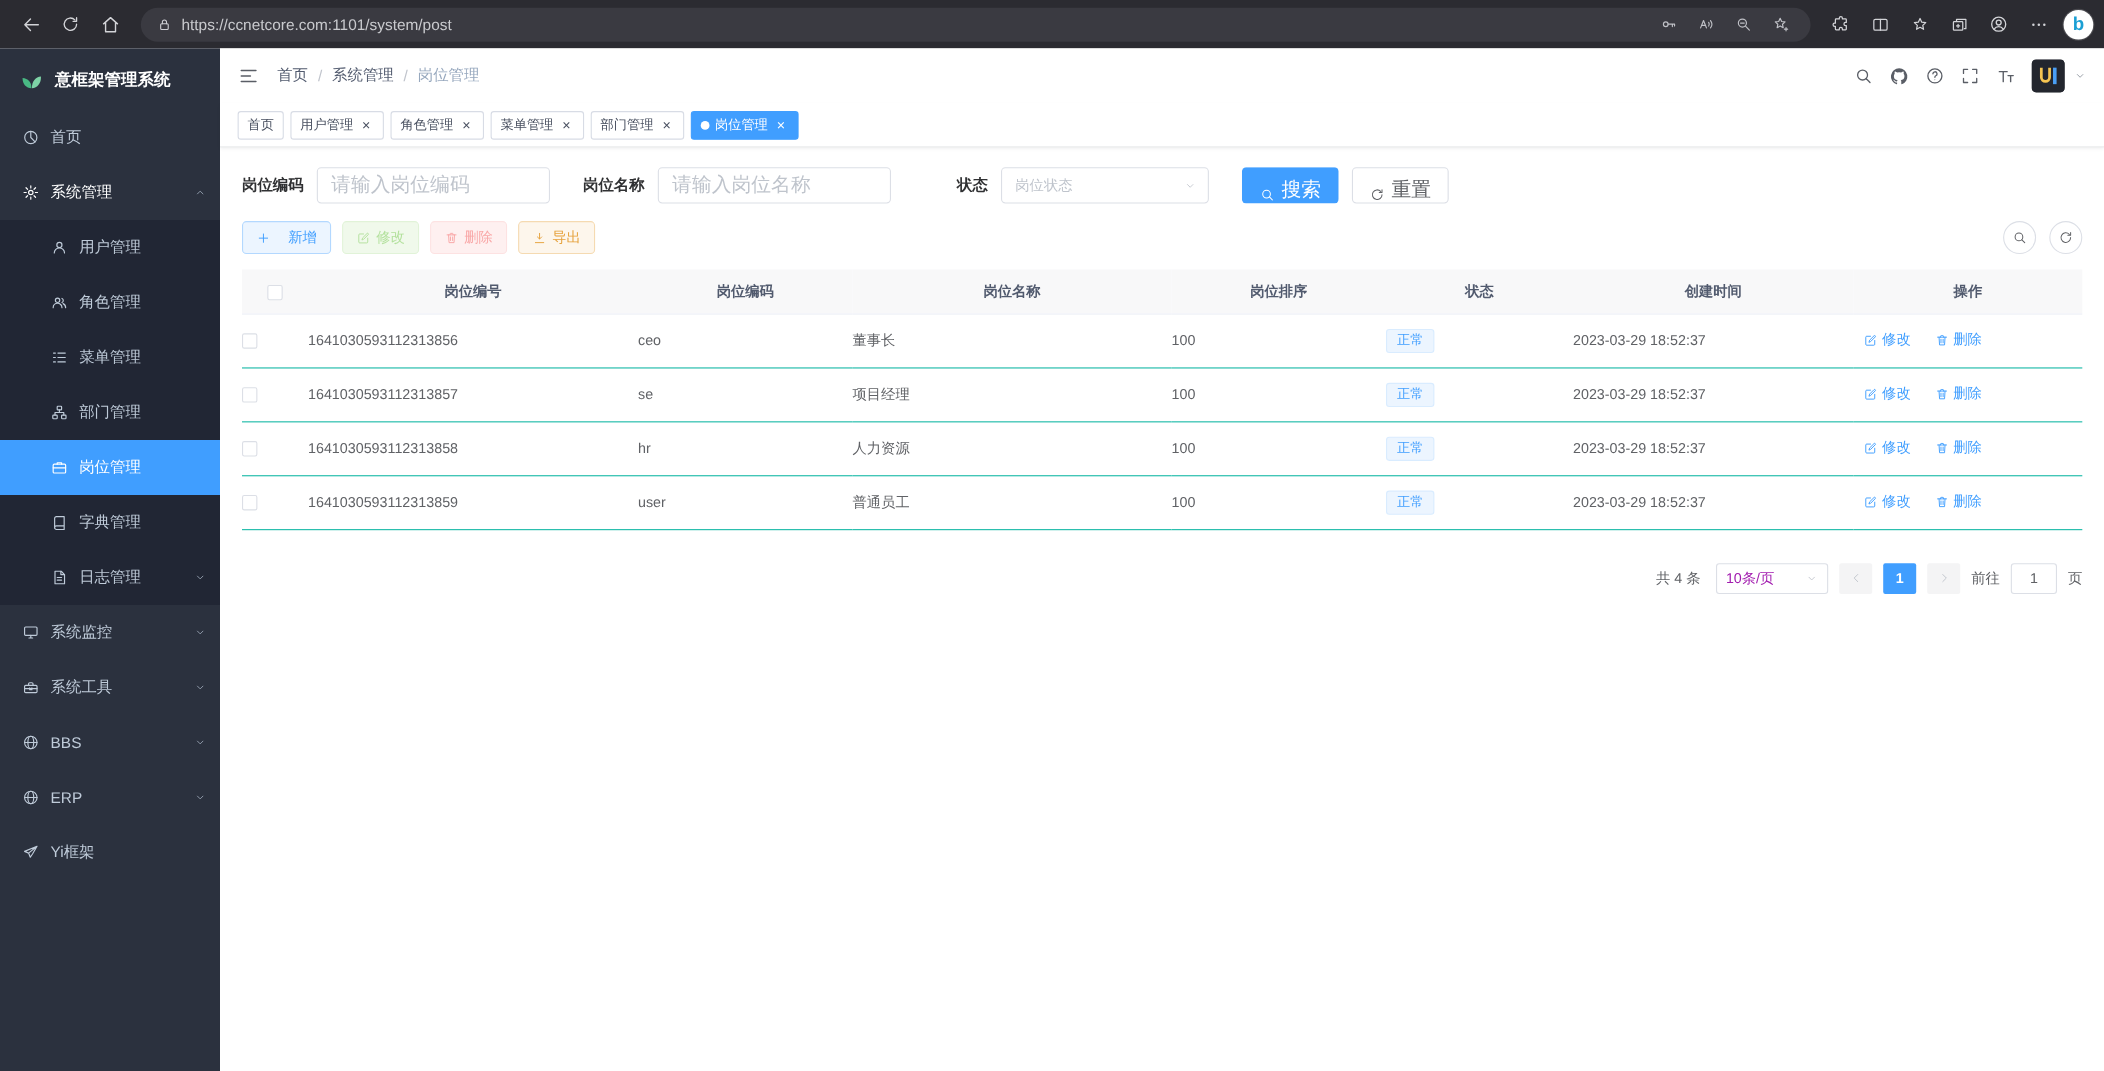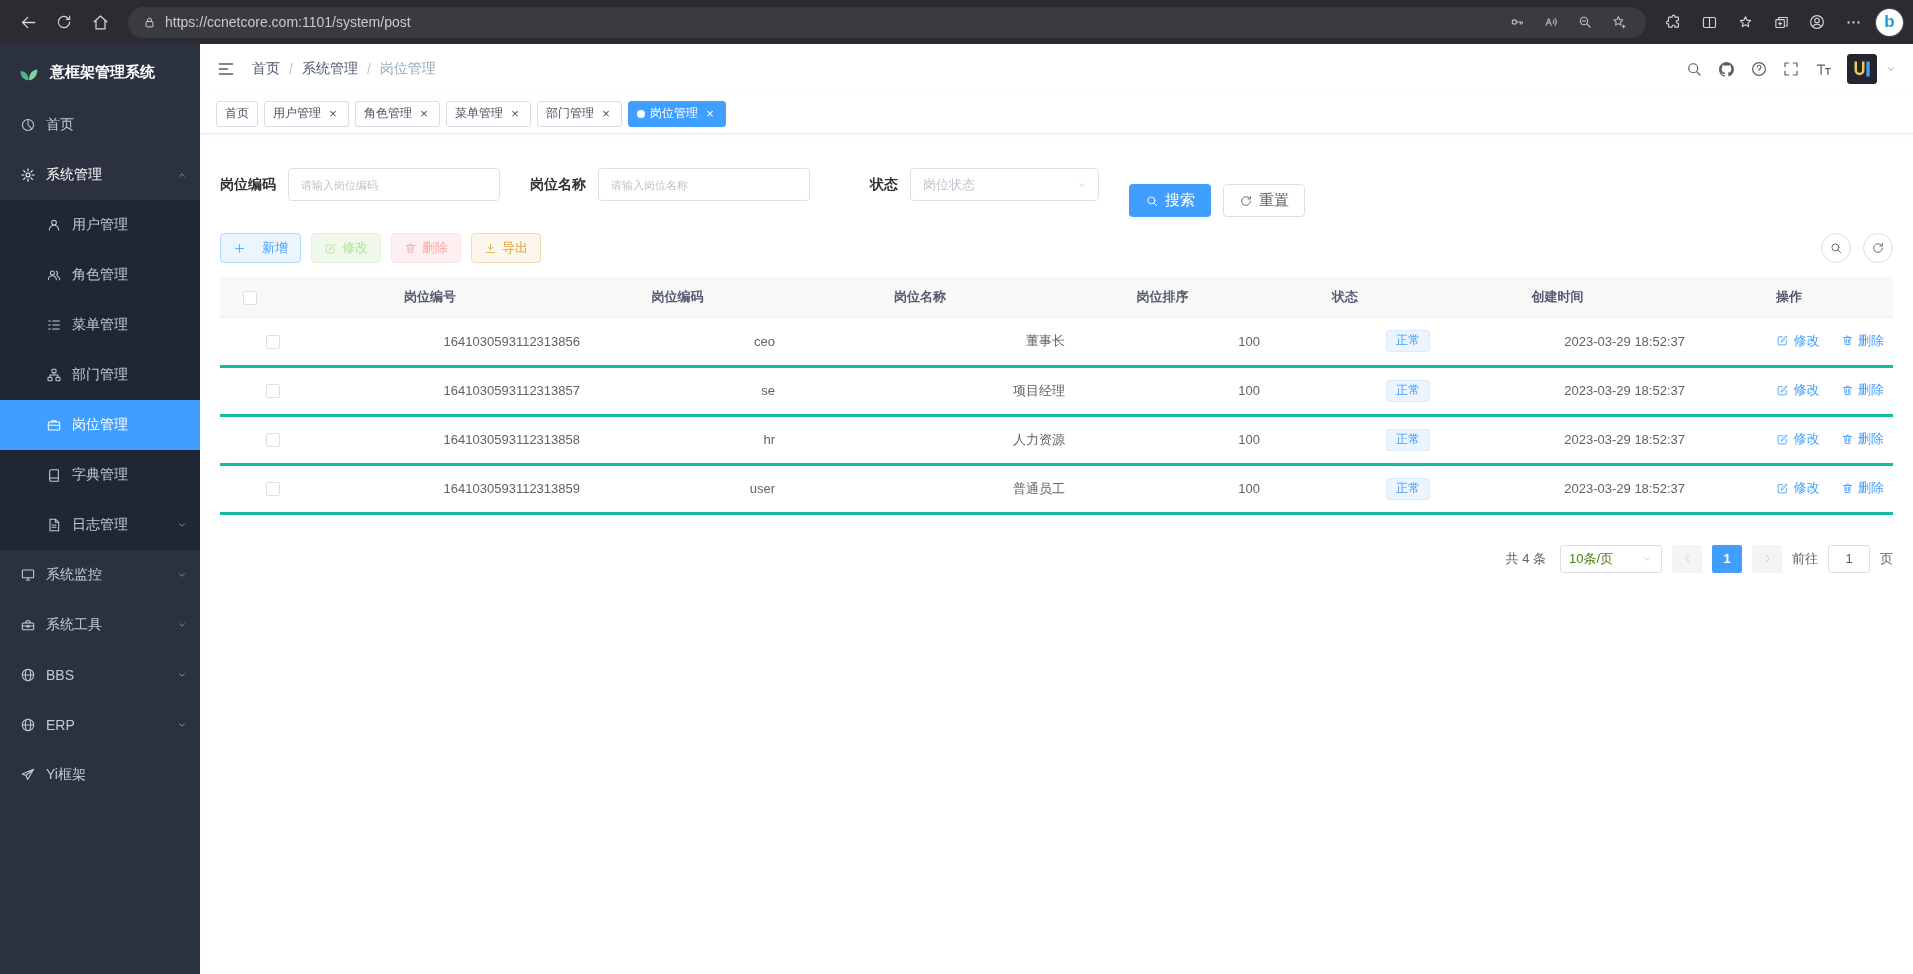--- a/index.html
+++ b/index.html
@@ -57,47 +57,47 @@
   .tab { height:26px; display:flex; align-items:center; gap:5px; padding:0 8px; border:1px solid #d8dce5; border-radius:3px; background:#fff; color:#495060; font-size:12px; cursor:pointer; white-space:nowrap; }
   .tab .tclose { font-size:13px; line-height:1; width:14px; height:14px; display:flex; align-items:center; justify-content:center; border-radius:50%; }
   .tab.active { background:#409eff; border-color:#409eff; color:#fff; }
   .tab .dot { width:8px; height:8px; border-radius:50%; background:#fff; }
 
   
   .content { flex:1; padding:18px 20px 10px; overflow:hidden; }
 
   .filter-row { display:flex; align-items:center; margin-bottom:16px; }
   .f-label { font-size:14px; font-weight:bold; color:#303133; margin-right:12px; white-space:nowrap; }
-  .f-input { width:212px; height:33px; border:1px solid #dcdfe6; border-radius:4px; padding:0 12px; font-size:11px; color:#606266; outline:none; font-family:inherit; }
+  .f-input { width:212px; height:33px; border:1px solid #dcdfe6; border-radius:4px; padding:0 12px; font-size:18px; color:#606266; outline:none; font-family:inherit; }
   .f-input::placeholder { color:#bfc4cc; }
   .f-gap { width:30px; }
   .f-select { width:189px; height:33px; border:1px solid #dcdfe6; border-radius:4px; display:flex; align-items:center; justify-content:space-between; padding:0 10px 0 12px; font-size:13px; color:#bfc4cc; cursor:pointer; background:#fff; }
-  .btn { height:33px; border-radius:4px; display:flex; align-items:center; gap:6px; font-size:15px; padding:0 15px; cursor:pointer; border:1px solid transparent; white-space:nowrap;margin-top:32px; }
+  .btn { height:33px; border-radius:4px; display:flex; align-items:flex-end; gap:6px; font-size:18px; padding:0 15px; cursor:pointer; border:1px solid transparent; white-space:nowrap; }
   .btn-primary { background:#409eff; color:#fff; margin-left:30px; }
   .btn-plain { background:#fff; border-color:#dcdfe6; color:#606266; margin-left:12px; }
 
   .toolbar-row { display:flex; align-items:center; margin-bottom:14px; }
   .tbtn { height:30px; border-radius:4px; display:flex; align-items:center; gap:5px; font-size:13px; padding:0 12px; margin-right:10px; cursor:pointer; border:1px solid; }
   .tbtn-add    { background:#ecf5ff; border-color:#b3d8ff; color:#409eff;gap:16px; }
   .tbtn-edit   { background:#f0f9eb; border-color:#e1f3d8; color:#b3e19d; cursor:not-allowed; }
   .tbtn-del    { background:#fef0f0; border-color:#fde2e2; color:#f9a7a7; cursor:not-allowed; }
   .tbtn-export { background:#fdf6ec; border-color:#f5dab1; color:#e6a23c; }
   .toolbar-right { margin-left:auto; display:flex; gap:12px; }
   .circle-btn { width:30px; height:30px; border:1px solid #dcdfe6; border-radius:50%; display:flex; align-items:center; justify-content:center; color:#606266; cursor:pointer; background:#fff; }
 
   table.grid { width:100%; border-collapse:collapse; table-layout:fixed; }
   .grid th { background:#f8f8f9; height:40px; font-size:13px; color:#515a6e; font-weight:bold; text-align:center; border-bottom:1px solid #ebeef5; }
-  .grid td { height:49px; font-size:13px; color:#606266; text-align:right; border-bottom:3px solid #14b8a6; background:#fff; }
+  .grid td { height:49px; font-size:13px; color:#606266; text-align:left; border-bottom:1px solid #14b8a6; background:#fff; }
   .cb { width:14px; height:14px; border:1px solid #dcdfe6; border-radius:2px; background:#fff; display:inline-block; vertical-align:middle; cursor:pointer; }
   .tag { display:inline-block; padding:0 9px; height:22px; line-height:20px; background:#ecf5ff; border:1px solid #d9ecff; color:#409eff; border-radius:3px; font-size:12px;font-family:Liberation Mono, monospace; }
   .lnk { color:#409eff; cursor:pointer; display:inline-flex; align-items:center; gap:4px; margin:0 9px; text-decoration:none; font-size:13px; }
 
   .pagination { display:flex; align-items:center; justify-content:flex-end; gap:10px; margin-top:30px; font-size:13px; color:#606266; }
   .pg-total { margin-right:4px; }
-  .pg-size { width:102px; height:28px; border:1px solid #dcdfe6; border-radius:3px; display:flex; align-items:center; justify-content:space-between; padding:0 8px; cursor:pointer; color:#4d7c0f; background:#fff; }
+  .pg-size { width:102px; height:28px; border:1px solid #dcdfe6; border-radius:3px; display:flex; align-items:center; justify-content:space-between; padding:0 8px; cursor:pointer; color:#a21caf; background:#fff; }
   .pg-btn { min-width:30px; height:28px; background:#f4f4f5; border-radius:2px; display:flex; align-items:center; justify-content:center; color:#c0c4cc; cursor:pointer; }
   .pg-page { min-width:30px; height:28px; border-radius:2px; display:flex; align-items:center; justify-content:center; background:#409eff; color:#fff; font-weight:bold; cursor:pointer; }
   .pg-goto-input { width:42px; height:28px; border:1px solid #dcdfe6; border-radius:3px; text-align:center; font-size:13px; color:#606266; outline:none; font-family:inherit; }
 </style>
 </head>
 <body>
 
 <div class="screen">
 
   <div class="browser-bar">

